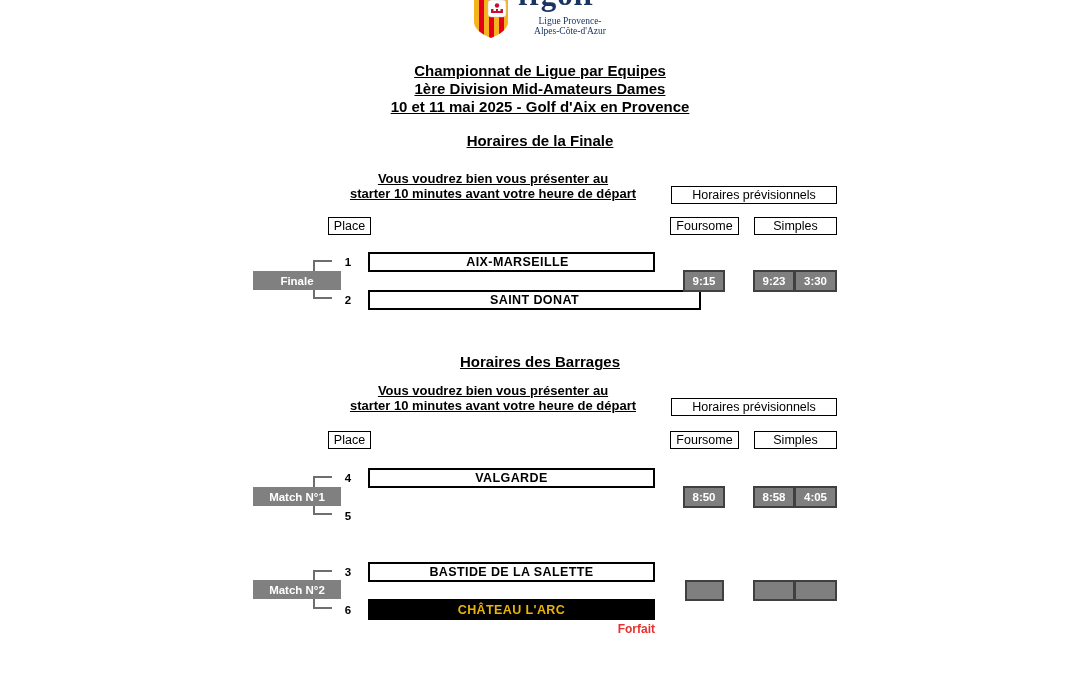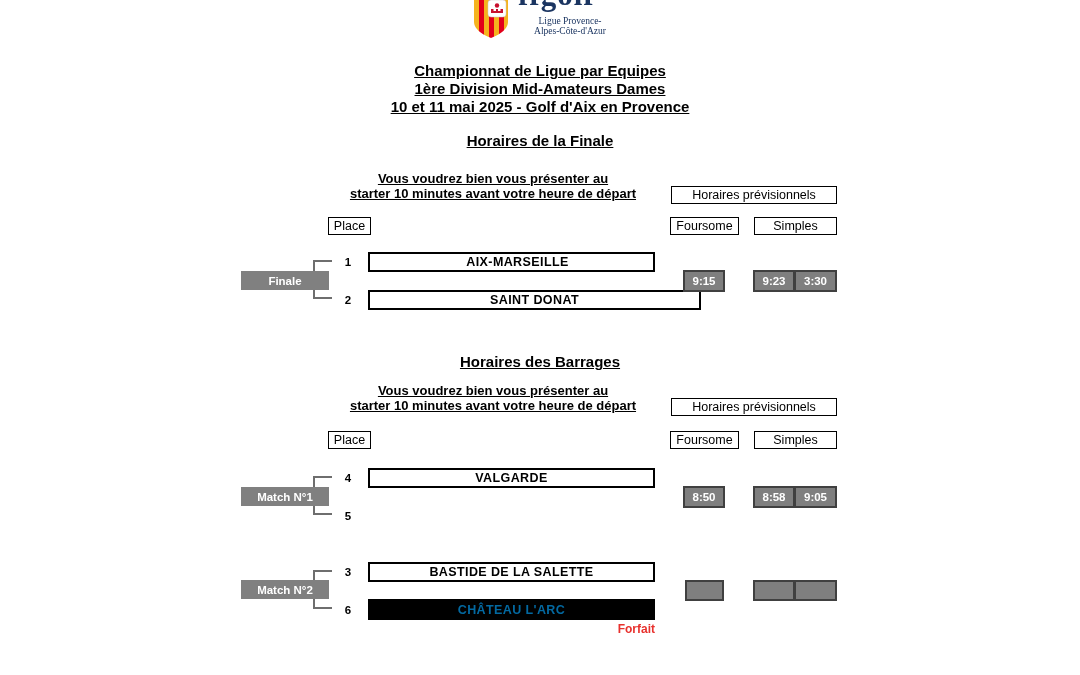--- a/index.html
+++ b/index.html
@@ -14,25 +14,25 @@
   .sec-heading { font-size:15px; font-weight:bold; text-decoration:underline; }
   .notice { font-size:13px; font-weight:bold; text-decoration:underline; text-align:center; line-height:15px; }
   .hdr-box {
     border:1px solid #000; background:#fff; font-size:12.5px;
     display:flex; align-items:center; justify-content:center;
   }
   .team-box {
     border:2px solid #000; background:#fff; font-size:12.5px; font-weight:bold;
     letter-spacing:.4px; display:flex; align-items:center; justify-content:center;
   }
-  .team-box.black { background:#000; color:#0369a1; border-color:#000; }
+  .team-box.black { background:#000; color:#eab308; border-color:#000; }
   .place-num { font-size:11.5px; font-weight:bold; text-align:center; }
   .label-box {
     background:#808080; color:#fff; font-size:11.5px; font-weight:bold;
-    display:flex; align-items:center; justify-content:center;
+    display:flex; align-items:center; justify-content:center;margin-left:12px;
   }
   .time-box {
     background:#7f7f7f; border:2px solid #404040; color:#fff;
     font-size:11.5px; font-weight:bold;
     display:flex; align-items:center; justify-content:center;
   }
   .bracket {
     border-left:2px solid #6e6e6e; border-top:2px solid #6e6e6e; border-bottom:2px solid #6e6e6e;
   }
   .forfait { color:#e8312d; font-size:12px; font-weight:bold; text-align:right; }
@@ -123,21 +123,21 @@
   <div class="abs bracket" style="left:313px; top:476px; width:19px; height:39px;"></div>
   <div class="abs label-box" style="left:241px; top:487px; width:88px; height:19px;">Match N°1</div>
 
   <div class="abs place-num" style="left:338px; top:472px; width:20px;">4</div>
   <div class="abs team-box" style="left:368px; top:468px; width:287px; height:20px;">VALGARDE</div>
 
   <div class="abs place-num" style="left:338px; top:510px; width:20px;">5</div>
 
   <div class="abs time-box" style="left:683px; top:486px; width:42px; height:22px;">8:50</div>
   <div class="abs time-box" style="left:753px; top:486px; width:42px; height:22px;">8:58</div>
-  <div class="abs time-box" style="left:794px; top:486px; width:43px; height:22px;">9:05</div>
+  <div class="abs time-box" style="left:794px; top:486px; width:43px; height:22px;">4:05</div>
 
   <div class="abs bracket" style="left:313px; top:570px; width:19px; height:39px;"></div>
   <div class="abs label-box" style="left:241px; top:580px; width:88px; height:19px;">Match N°2</div>
 
   <div class="abs place-num" style="left:338px; top:566px; width:20px;">3</div>
   <div class="abs team-box" style="left:368px; top:562px; width:287px; height:20px;">BASTIDE DE LA SALETTE</div>
 
   <div class="abs place-num" style="left:338px; top:604px; width:20px;">6</div>
   <div class="abs team-box black" style="left:368px; top:599px; width:287px; height:21px;">CHÂTEAU L'ARC</div>
 

